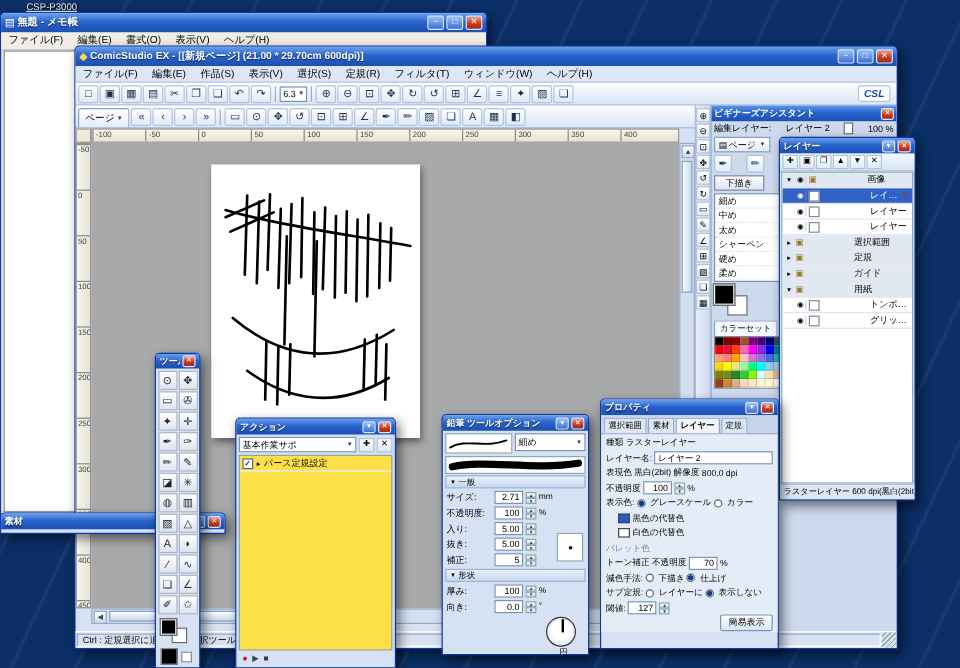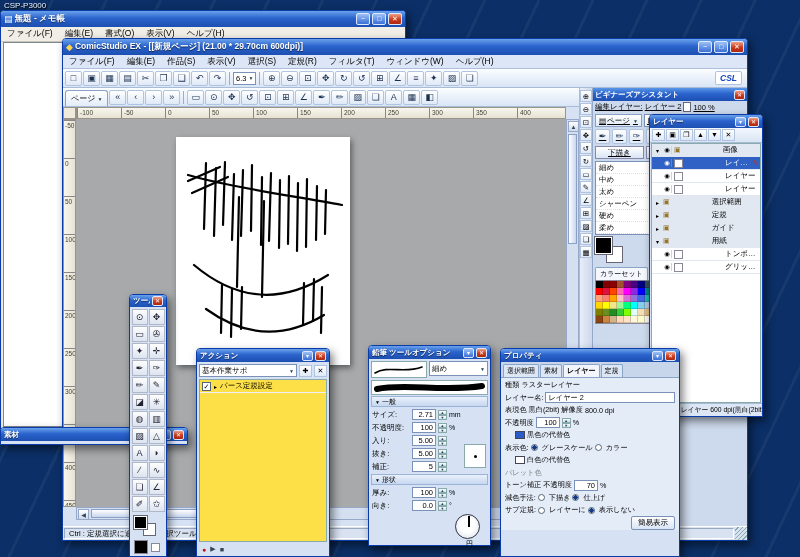--- a/index.html
+++ b/index.html
@@ -7,21 +7,21 @@
     font-family:"Liberation Sans","DejaVu Sans",sans-serif;font-size:9px;color:#000;}
   #stage{position:relative;width:800px;height:557px;overflow:hidden;
     background:
       radial-gradient(ellipse at 16% 85%, rgba(140,205,255,.55), rgba(140,205,255,0) 55%),
       radial-gradient(ellipse at 80% 15%, rgba(90,160,235,.45), rgba(90,160,235,0) 50%),
       repeating-lin<wbr>ear-gradient(0deg, transparent 0 0),
       linear-gradient(135deg,#2d6bb4 0%,#3c82cf 30%,#1d4f92 62%,#123a74 100%);}
   #stage::before{content:"";position:absolute;inset:0;
     background:repeating-linear-gradient(115deg, transparent 0 46px, rgba(255,255,255,.05) 46px 49px);
     pointer-events:none;}
-  .desk-label{position:absolute;left:4px;top:1px;color:#e8f2ff;font-size:8px;text-shadow:1px 1px 1px #000;z-index:0;}
+  .desk-label{position:absolute;left:22px;top:1px;color:#e8f2ff;font-size:8px;text-shadow:1px 1px 1px #000;z-index:0;text-decoration:underline;}
 
   
   .win{position:absolute;border:1px solid #0a3ba8;box-shadow:3px 4px 9px rgba(0,0,0,.5);
     background:#d6e2f4;border-radius:4px 4px 0 0;}
   .tb{height:16px;display:flex;align-items:center;gap:2px;padding:0 3px;
     background:linear-gradient(#6aa2ec,#2a63cc 45%,#1c4fb2);border-radius:3px 3px 0 0;color:#fff;}
   .ttl{flex:1;font-size:8.5px;font-weight:bold;white-space:nowrap;overflow:hidden;
     text-shadow:0 1px 1px rgba(0,0,0,.6);}
   .wicon{font-size:9px;flex:0 0 auto;}
   .tbtn{width:14px;height:12px;border:1px solid #dce8ff;border-radius:2px;flex:0 0 auto;
@@ -98,21 +98,21 @@
   .spane{border:1px solid #98a8c0;border-right-color:#fff;border-bottom-color:#fff;margin:1px;
     padding:0 4px;display:flex;align-items:center;white-space:nowrap;overflow:hidden;}
   .spane.main{flex:1;}
   .grip{width:12px;background:repeating-linear-gradient(135deg,#d8e2f0 0 2px,#8aa 2px 3px);}
 
   
   .dock{position:absolute;top:49px;left:529px;right:0;bottom:14px;background:#cdd9ec;border-left:1px solid #94a8c8;}
   .ptb{height:13px;display:flex;align-items:center;gap:2px;padding:0 2px;
     background:linear-gradient(#5a96e8,#2a63cc 45%,#1c4fb2);color:#fff;}
   .pttl{flex:1;font-size:7.5px;font-weight:bold;white-space:nowrap;overflow:hidden;}
-  .arow{display:flex;align-items:center;gap:2px;padding:1px 2px;font-size:7.5px;text-decoration:underline;}
+  .arow{display:flex;align-items:center;gap:12px;padding:1px 2px;font-size:7.5px;}
   .miniThumb{width:8px;height:10px;background:#fff;border:1px solid #667;flex:0 0 auto;}
   .pagebtn{display:inline-flex;align-items:center;gap:1px;border:1px solid #8aa0c4;height:13px;
     background:linear-gradient(#fff,#e0eaf6);padding:0 3px;font-size:7.5px;}
   .stepbtn{flex:1;height:13px;border:1px solid #88a;background:linear-gradient(#fff,#d8e4f4);
     font-size:7.5px;text-align:center;line-height:12px;white-space:nowrap;overflow:hidden;}
   .penlist{background:#fff;border:1px solid #7a92b8;margin:1px 2px;}
   .penrow{height:12px;font-size:7.5px;line-height:12px;padding:0 3px;border-bottom:1px dotted #dde;
     white-space:nowrap;overflow:hidden;}
   .fgbg{position:relative;width:34px;height:28px;flex:0 0 auto;}
   .bgsw{position:absolute;left:11px;top:9px;width:17px;height:17px;background:#fff;border:1px solid #667;}
@@ -158,21 +158,21 @@
   .tounit{font-size:7px;}
   .tipprev{position:absolute;right:4px;top:98px;width:22px;height:24px;border:1px solid #8aa;background:#fff;}
   .tipprev .dot{position:absolute;left:9px;top:10px;width:3px;height:3px;border-radius:50%;background:#000;}
   .dialrow{display:flex;justify-content:flex-end;padding:2px 10px 0 0;}
   .dial{width:25px;height:25px;border-radius:50%;border:1px solid #334;position:relative;
     background:radial-gradient(circle at 50% 45%, #fff 0 7px, #d4dce8);}
   .needle{position:absolute;left:50%;top:1px;width:2px;height:11px;background:#000;}
   .diallbl{text-align:right;padding-right:17px;font-size:7px;}
 
   
-  #props{left:500px;top:348px;width:180px;height:209px;z-index:4;}
+  #props{left:500px;top:332px;width:149px;height:209px;z-index:4;}
   .ptabs{display:flex;border-bottom:1px solid #8aa4c8;background:#c8d6ec;padding:2px 2px 0;gap:1px;}
   .ptab{font-size:7px;padding:1px 3px;border:1px solid #8aa4c8;border-bottom:none;
     border-radius:2px 2px 0 0;background:#dce6f4;white-space:nowrap;}
   .ptab.on{background:#f2f6fc;font-weight:bold;}
   .pbody{background:#e4ecf8;padding:1px 0;}
   .prow{display:flex;align-items:center;gap:2px;padding:0 4px;height:12.5px;font-size:7.2px;white-space:nowrap;}
   .prow.right{justify-content:flex-end;}
   .plbl{flex:0 0 auto;}
   .plbl.gray{color:#788;}
   .ptext{background:#fff;border:1px solid #7a92b8;flex:1;height:11px;font-size:7.2px;padding:0 2px;line-height:9px;}
@@ -699,32 +699,32 @@
         </div>
       <div class="prow">
           <span class="plbl">不透明度</span>
         <span class="vbox">100</span>
         <span class="spin">
             <i>▴</i>
             <i>▾</i>
           </span>
         <span>%</span>
         </div>
-      <div class="prow ind">
-          <span class="csw" style="background: rgb(42, 92, 200);"></span>
-        <span>黒色の代替色</span>
-        </div>
       <div class="prow">
           <span class="plbl">表示色:</span>
         <span class="radio on"></span>
         <span>グレースケール</span>
         <span class="radio"></span>
         <span>カラー</span>
         </div>
       <div class="prow ind">
+          <span class="csw" style="background: rgb(42, 92, 200);"></span>
+        <span>黒色の代替色</span>
+        </div>
+      <div class="prow ind">
           <span class="csw" style="background: rgb(255, 255, 255);"></span>
         <span>白色の代替色</span>
         </div>
       <div class="prow">
           <span class="plbl gray">パレット色</span>
         </div>
       <div class="prow">
           <span class="plbl">トーン補正</span>
         <span>不透明度</span>
         <span class="vbox">70</span>
@@ -736,20 +736,28 @@
         <span>下描き</span>
         <span class="radio on"></span>
         <span>仕上げ</span>
         </div>
       <div class="prow">
           <span class="plbl">サブ定規:</span>
         <span class="radio"></span>
         <span>レイヤーに</span>
         <span class="radio on"></span>
         <span>表示しない</span>
+        </div>
+      <div class="prow">
+          <span class="plbl">閾値:</span>
+        <span class="vbox">127</span>
+        <span class="spin">
+            <i>▴</i>
+            <i>▾</i>
+          </span>
         </div>
       <div class="prow right">
           <span class="btn">簡易表示</span>
         </div>
     </div>
   </div>
 
   <div class="win pal" id="action">
     <div class="tb">
       <span class="ttl">アクション</span>

